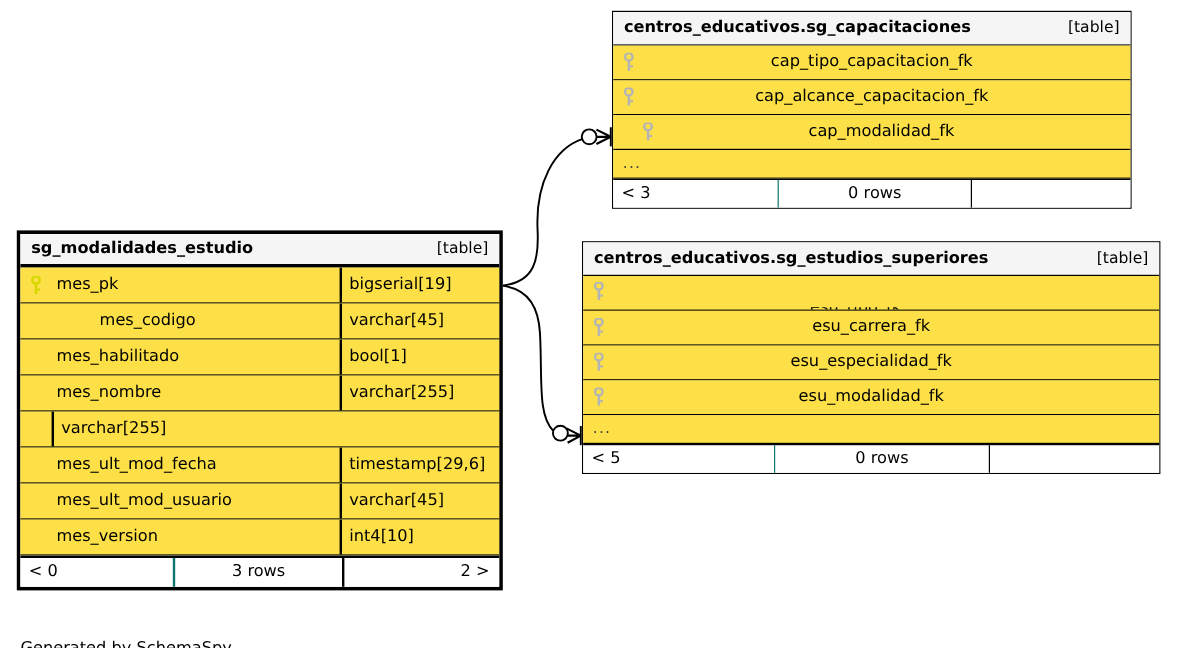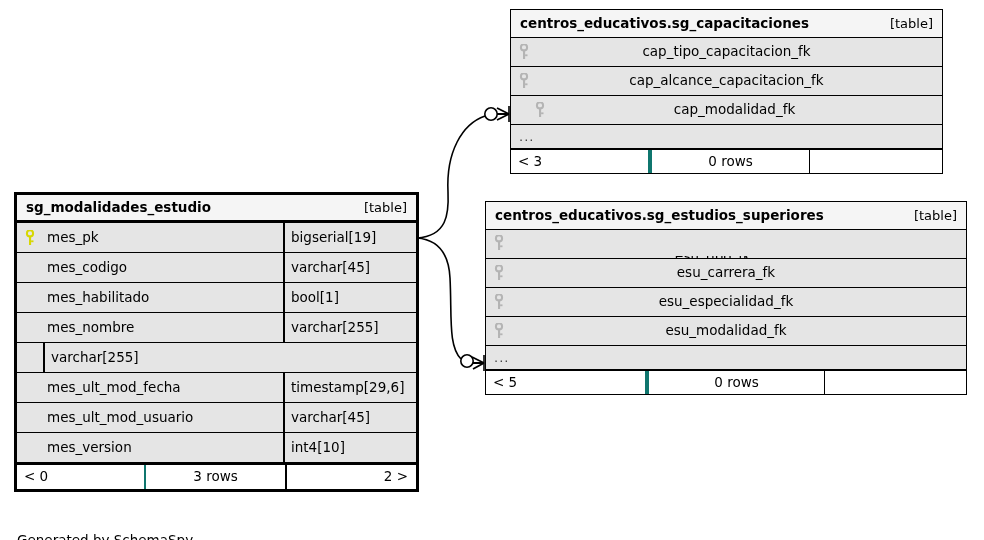--- a/index.html
+++ b/index.html
@@ -52,21 +52,21 @@
   .ent-head .ent-kind {
     font-weight: normal;
     font-size: 13px;
   }
 
   .ent-row {
     box-sizing: border-box;
     display: flex;
     align-items: stretch;
     border-bottom: 1px solid #000000;
-    background: #e5e5e5;
+    background: #fde047;
     white-space: nowrap;
   }
   .ent-row:last-child { border-bottom: none; }
 
   .cell-key {
     box-sizing: border-box;
     width: 26px;
     flex: 0 0 26px;
     display: flex;
     align-items: center;
@@ -114,21 +114,21 @@
   }
   .entity.thick .ent-foot { border-top-width: 2px; }
   .foot-cell {
     box-sizing: border-box;
     display: flex;
     align-items: center;
     white-space: nowrap;
   }
   .foot-left   { flex: 0 0 auto; justify-content: flex-start; padding-left: 7px; }
   .foot-mid    { flex: 0 0 auto; justify-content: center;
-                 border-left: 4px solid #0f766e; border-right: 1px solid #000000; }
+                 border-left: 1px solid #0f766e; border-right: 1px solid #000000; }
   .foot-right  { flex: 1 1 auto; justify-content: flex-end; padding-right: 8px; }
   .entity.thick .foot-mid { border-left-width: 2px; border-right-width: 2px; }
 
   
   .key-icon { display: block; }
 
   
   .credit {
     position: absolute;
     font-size: 13.5px;
@@ -179,21 +179,21 @@
         <svg class="key-icon" width="10" height="16" viewBox="0 0 10 16">
           <circle cx="5" cy="3.4" r="3.1" fill="none" stroke="#d7d700" stroke-width="2"></circle>
           <rect x="4" y="5.6" width="2.1" height="9.4" fill="#d7d700"></rect>
           <rect x="6.1" y="10.4" width="2.4" height="1.8" fill="#d7d700"></rect>
         </svg>
       </span>
       <span class="cell-name">mes_pk</span>
       <span class="cell-type" style="width:133px;">bigserial[19]</span>
     </div>
 
-    <div class="ent-row" style="height:30px;">
+    <div class="ent-row" style="height:30px;gap:36px;">
       <span class="cell-key"></span>
       <span class="cell-name">mes_codigo</span>
       <span class="cell-type" style="width:133px;">varchar[45]</span>
     </div>
 
     <div class="ent-row" style="height:30px;">
       <span class="cell-key"></span>
       <span class="cell-name">mes_habilitado</span>
       <span class="cell-type" style="width:133px;">bool[1]</span>
     </div>

